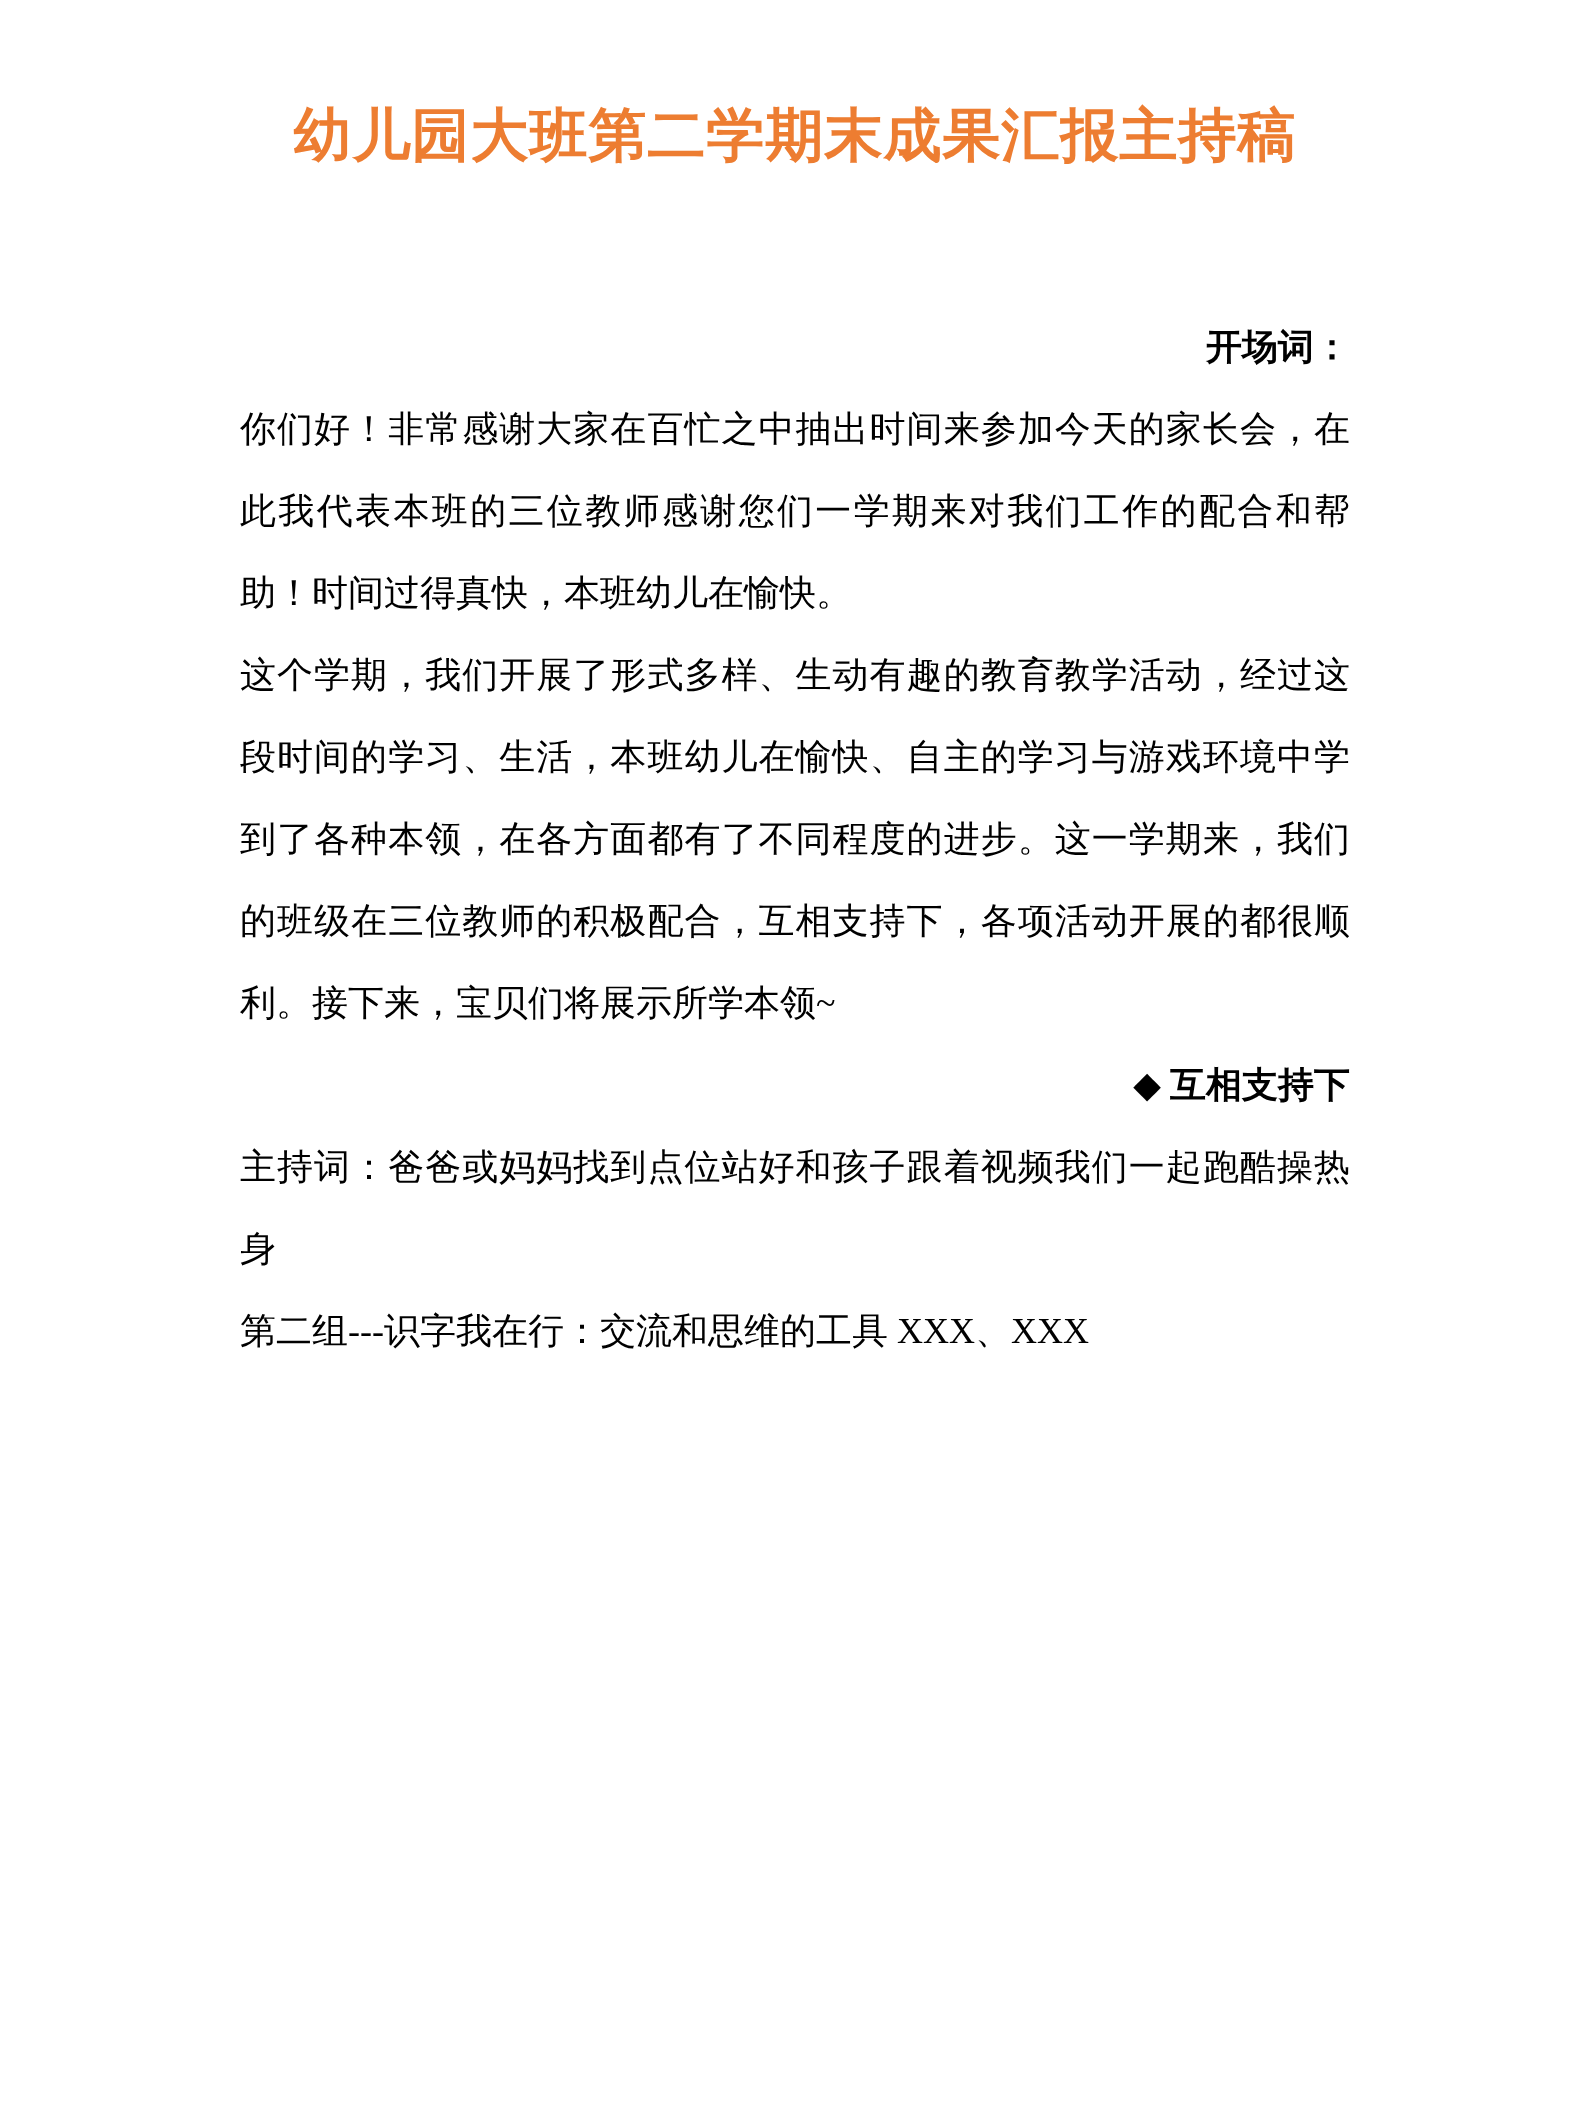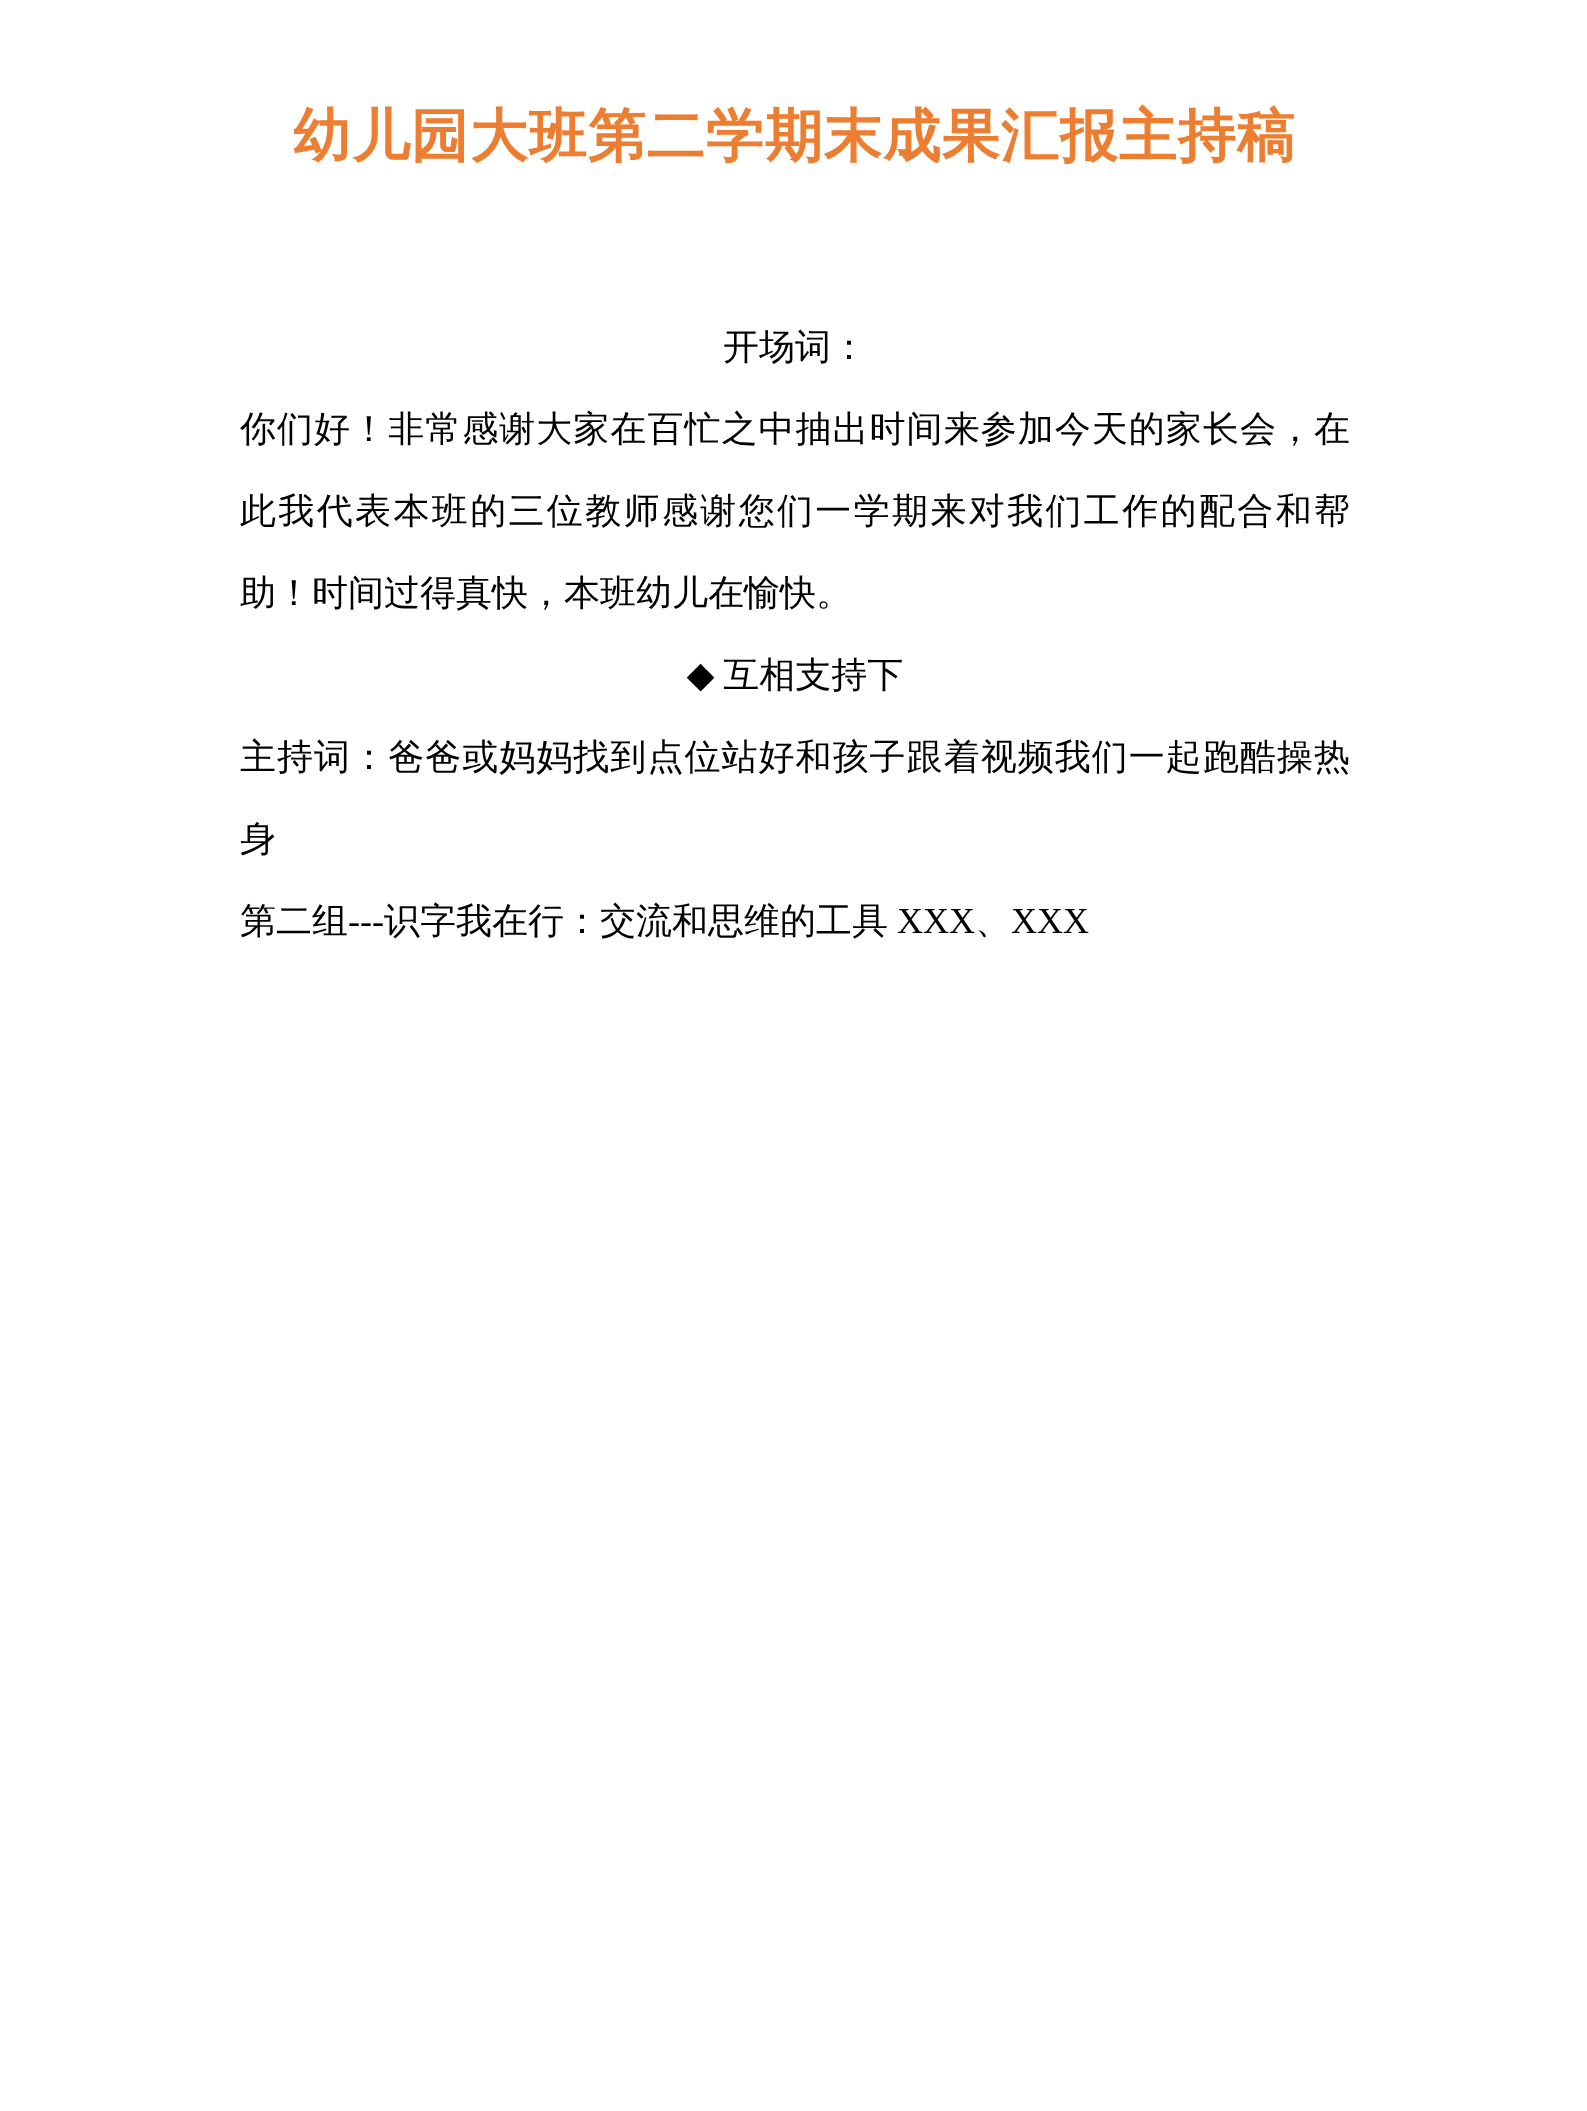--- a/index.html
+++ b/index.html
@@ -31,35 +31,36 @@
   }
   .para {
     margin: 0;
     font-size: 36px;
     line-height: 82px;
     text-align: justify;
     text-justify: inter-character;
     word-break: normal;
   }
   .para.heading {
-    font-weight: 400;
-    text-align: center;
+    font-weight: 700;
+    text-align: right;
   }
   .para.spaced {
     margin-top: 16px;
   }
   .para .lead {
     font-weight: 700;
   }
 </style>
 </head>
 <body>
 
 <div class="page" style="background: rgb(255, 255, 255);">
   <h1 class="doc-title" style="color: rgb(237, 125, 49);">幼儿园大班第二学期末成果汇报主持稿</h1>
   <div class="doc-body" style="color: rgb(0, 0, 0);">
       <p class="para heading">开场词：</p>
       <p class="para body">你们好！非常感谢大家在百忙之中抽出时间来参加今天的家长会，在此我代表本班的三位教师感谢您们一学期来对我们工作的配合和帮助！时间过得真快，本班幼儿在愉快。</p>
+      <p class="para body">这个学期，我们开展了形式多样、生动有趣的教育教学活动，经过这段时间的学习、生活，本班幼儿在愉快、自主的学习与游戏环境中学到了各种本领，在各方面都有了不同程度的进步。这一学期来，我们的班级在三位教师的积极配合，互相支持下，各项活动开展的都很顺利。接下来，宝贝们将展示所学本领~</p>
       <p class="para heading">◆ 互相支持下</p>
       <p class="para body">主持词：爸爸或妈妈找到点位站好和孩子跟着视频我们一起跑酷操热身</p>
       <p class="para body">第二组---识字我在行：交流和思维的工具 XXX、XXX</p>
     </div>
 </div>
 
 </body></html>

